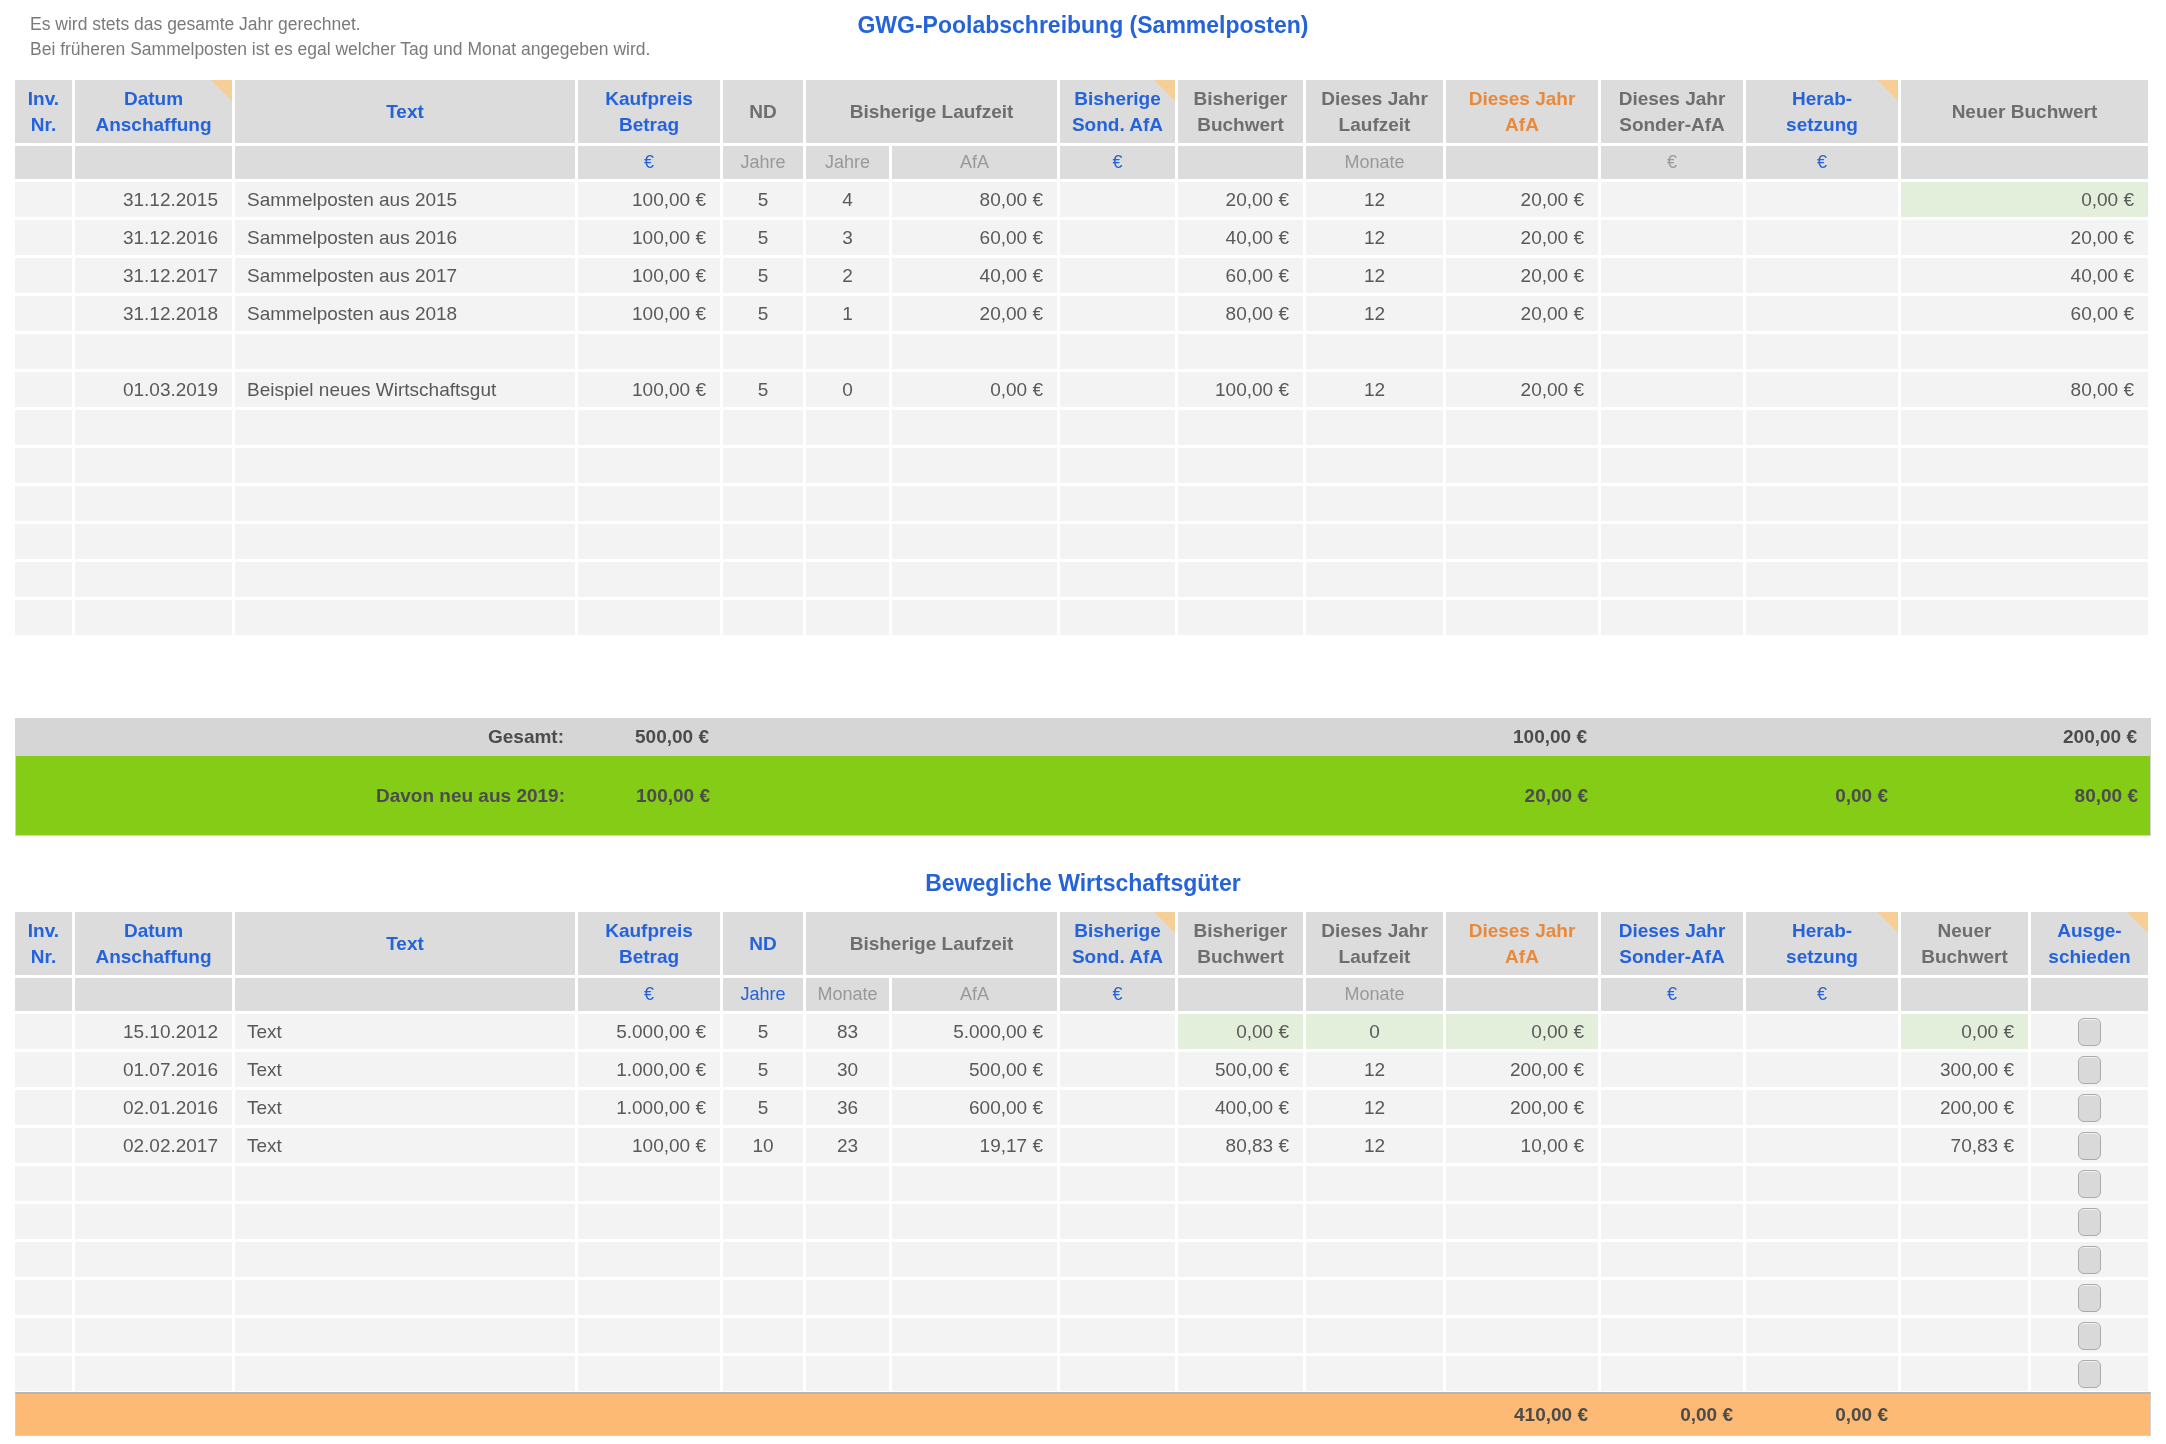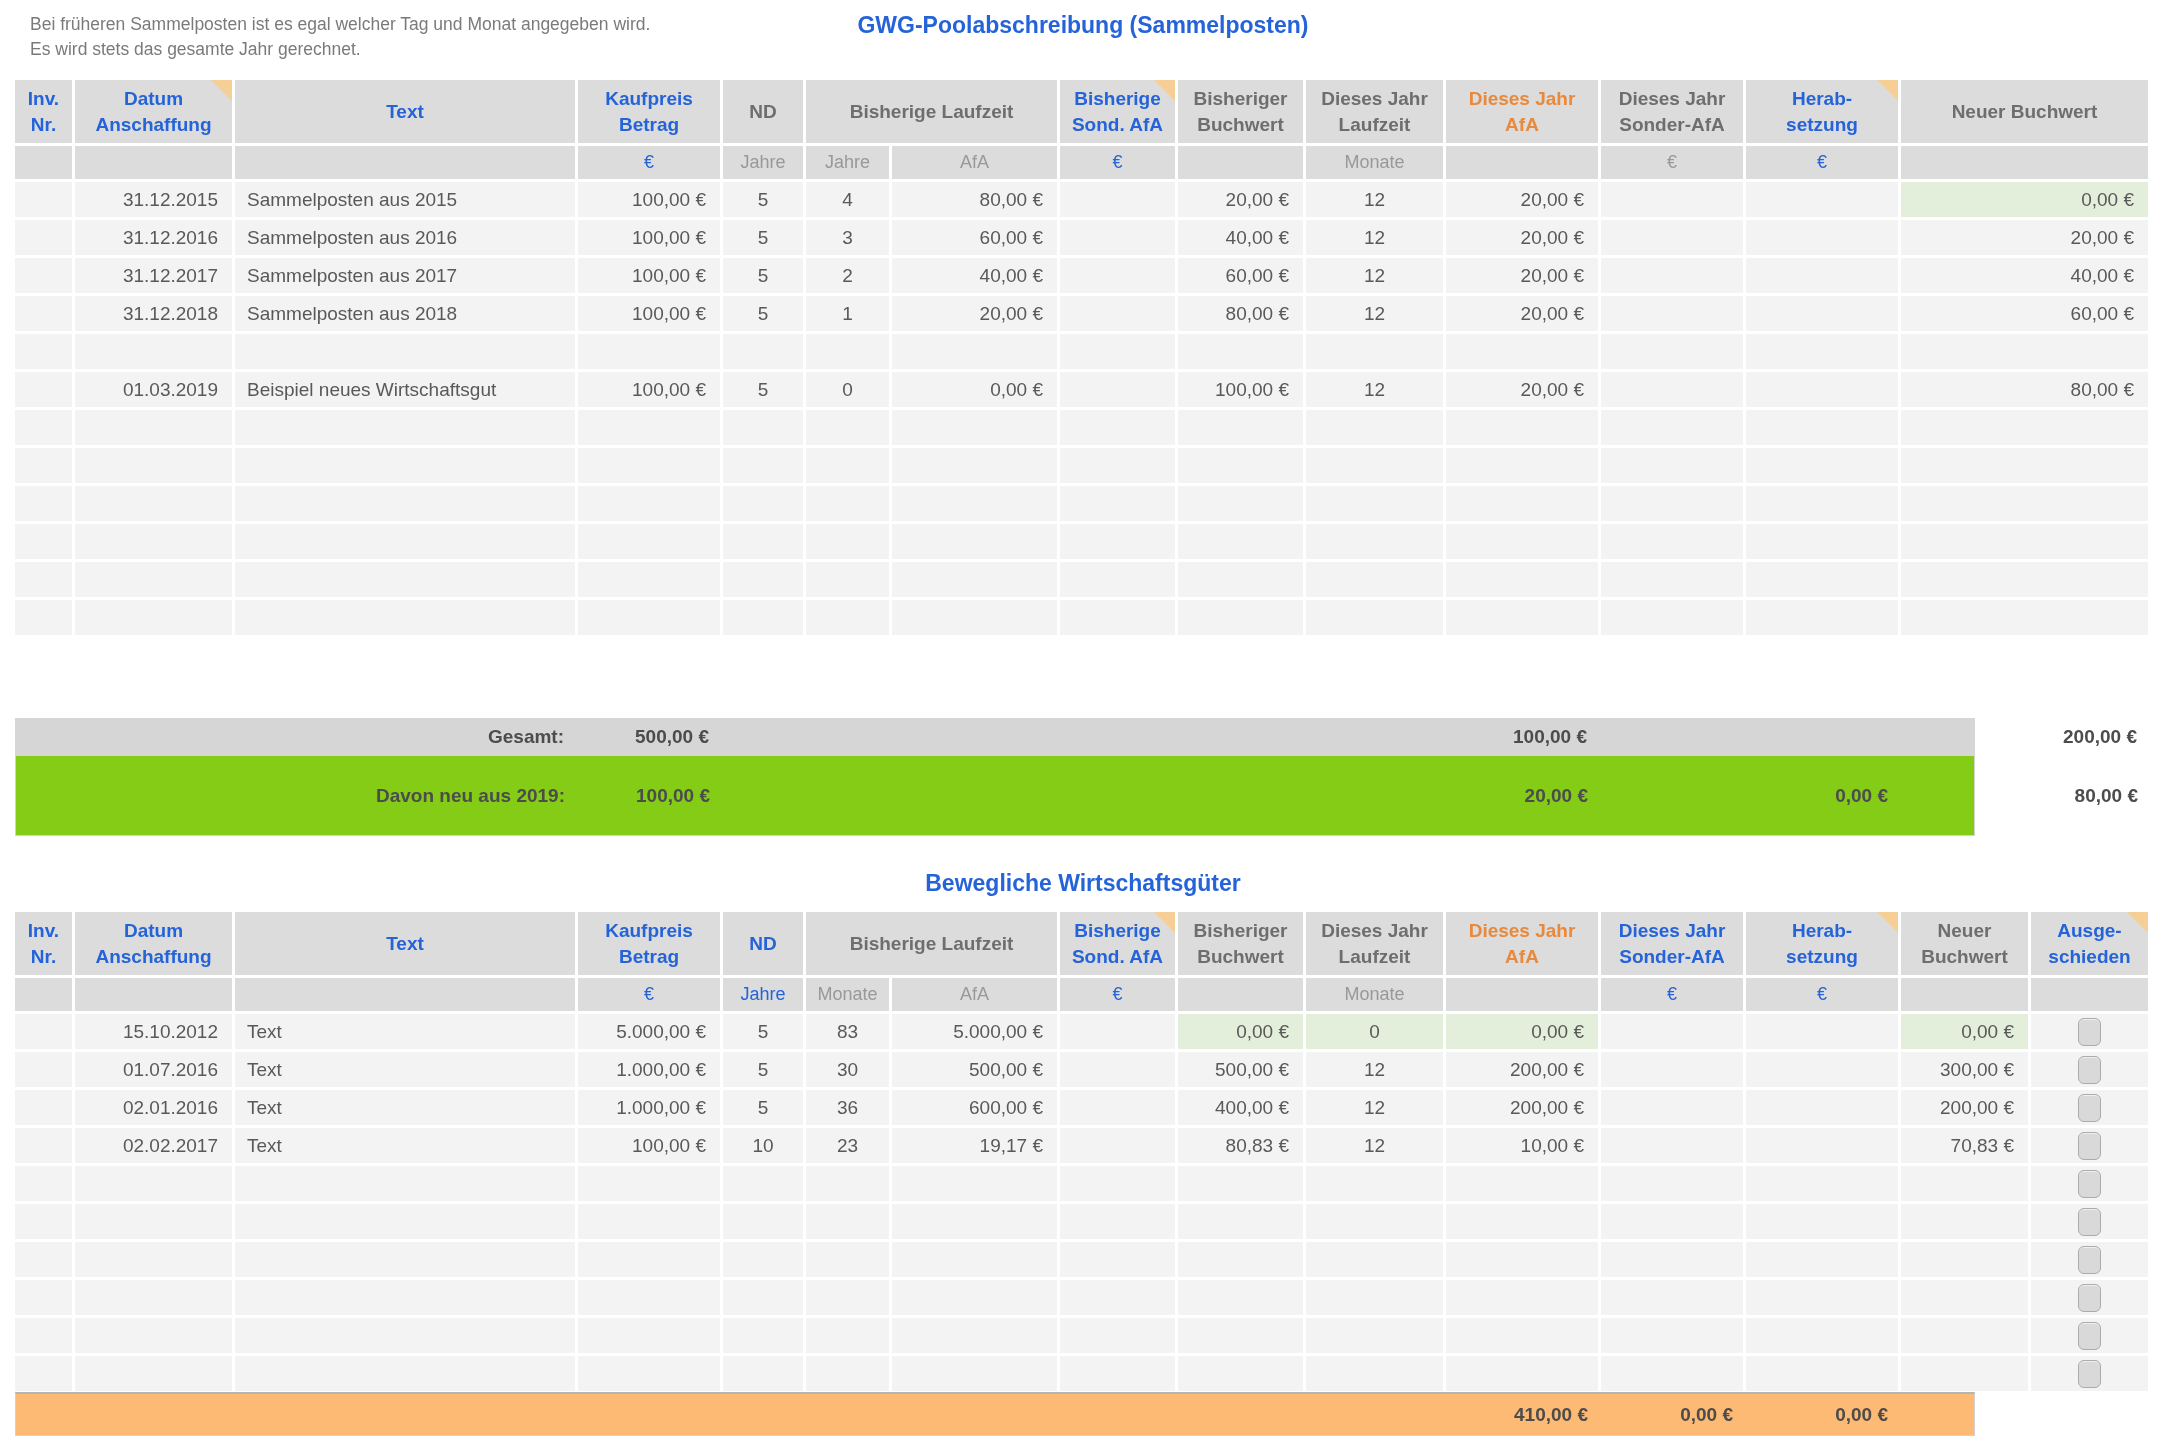--- a/index.html
+++ b/index.html
@@ -31,34 +31,34 @@
   tbody td{background:#f3f3f3;height:38px;vertical-align:middle;font-size:19px;color:#595959;padding:0 14px;}
   tbody td.al{text-align:left;padding:0 8px 0 12px;}
   tbody td.ar{text-align:right;}
   tbody td.ac{text-align:center;padding:0 4px;}
   tbody td.green{background:#e3efdb;}
 
   .tri{position:absolute;top:0;right:0;width:0;height:0;border-left:21px solid transparent;border-top:21px solid #f6cf96;}
 
   .cb{width:21px;height:26px;margin:0 auto;background:#d9d9d9;border:1px solid #ababab;border-radius:6px;box-shadow:inset 0 1px 0 rgba(255,255,255,.6);}
 
-  .band{position:absolute;left:15px;width:1960px;box-sizing:border-box;}
+  .band{position:absolute;left:15px;width:2136px;box-sizing:border-box;}
   #gesamt-band{top:718px;height:38px;background:#d6d6d6;top:718px;}
   
   #gesamt-band{top:718px;}
   .band span{position:absolute;top:0;bottom:0;display:flex;align-items:center;justify-content:flex-end;box-sizing:border-box;padding-right:14px;font-size:19px;font-weight:bold;color:#4c4c4c;}
   #davon-band{background:#84cc16;border:1px solid #d2d2d2;border-top:none;}
   #assets-footer-band{background:#fdba74;border:1px solid #d2d2d2;border-top:2px solid #b5b5b5;}
 </style>
 </head>
 <body>
 
 <div class="note">
+  <div>Es wird stets das gesamte Jahr gerechnet.</div>
   <div>Bei früheren Sammelposten ist es egal welcher Tag und Monat angegeben wird.</div>
-  <div>Es wird stets das gesamte Jahr gerechnet.</div>
 </div>
 
 <div class="table-title" id="pool-title">GWG-Poolabschreibung (Sammelposten)</div>
 
 <div class="mount" id="pool-mount">
     <table class="sheet">
       <colgroup>
         <col style="width: 60px;">
         <col style="width: 160px;">
         <col style="width: 343px;">

